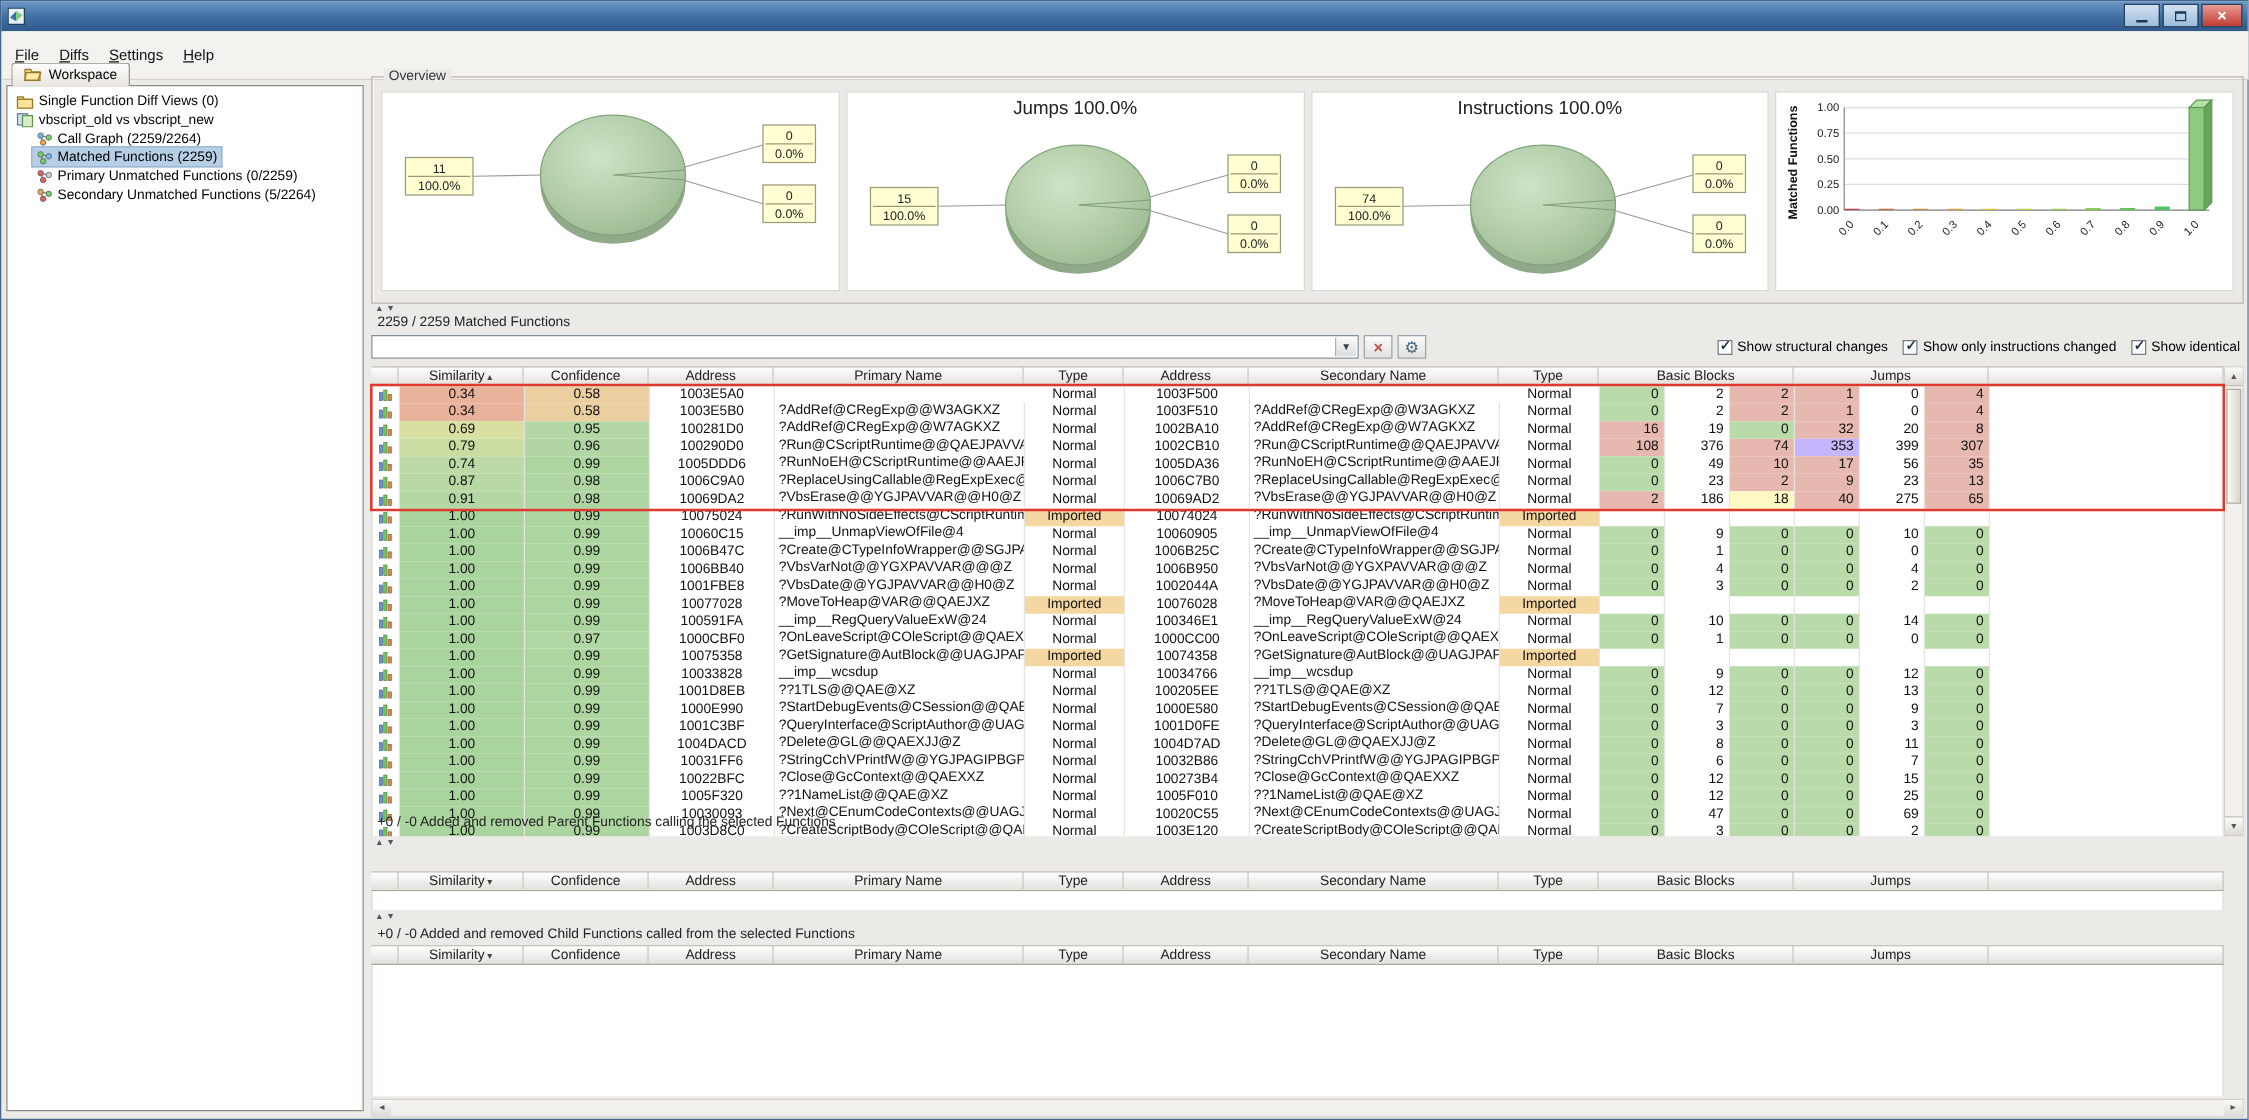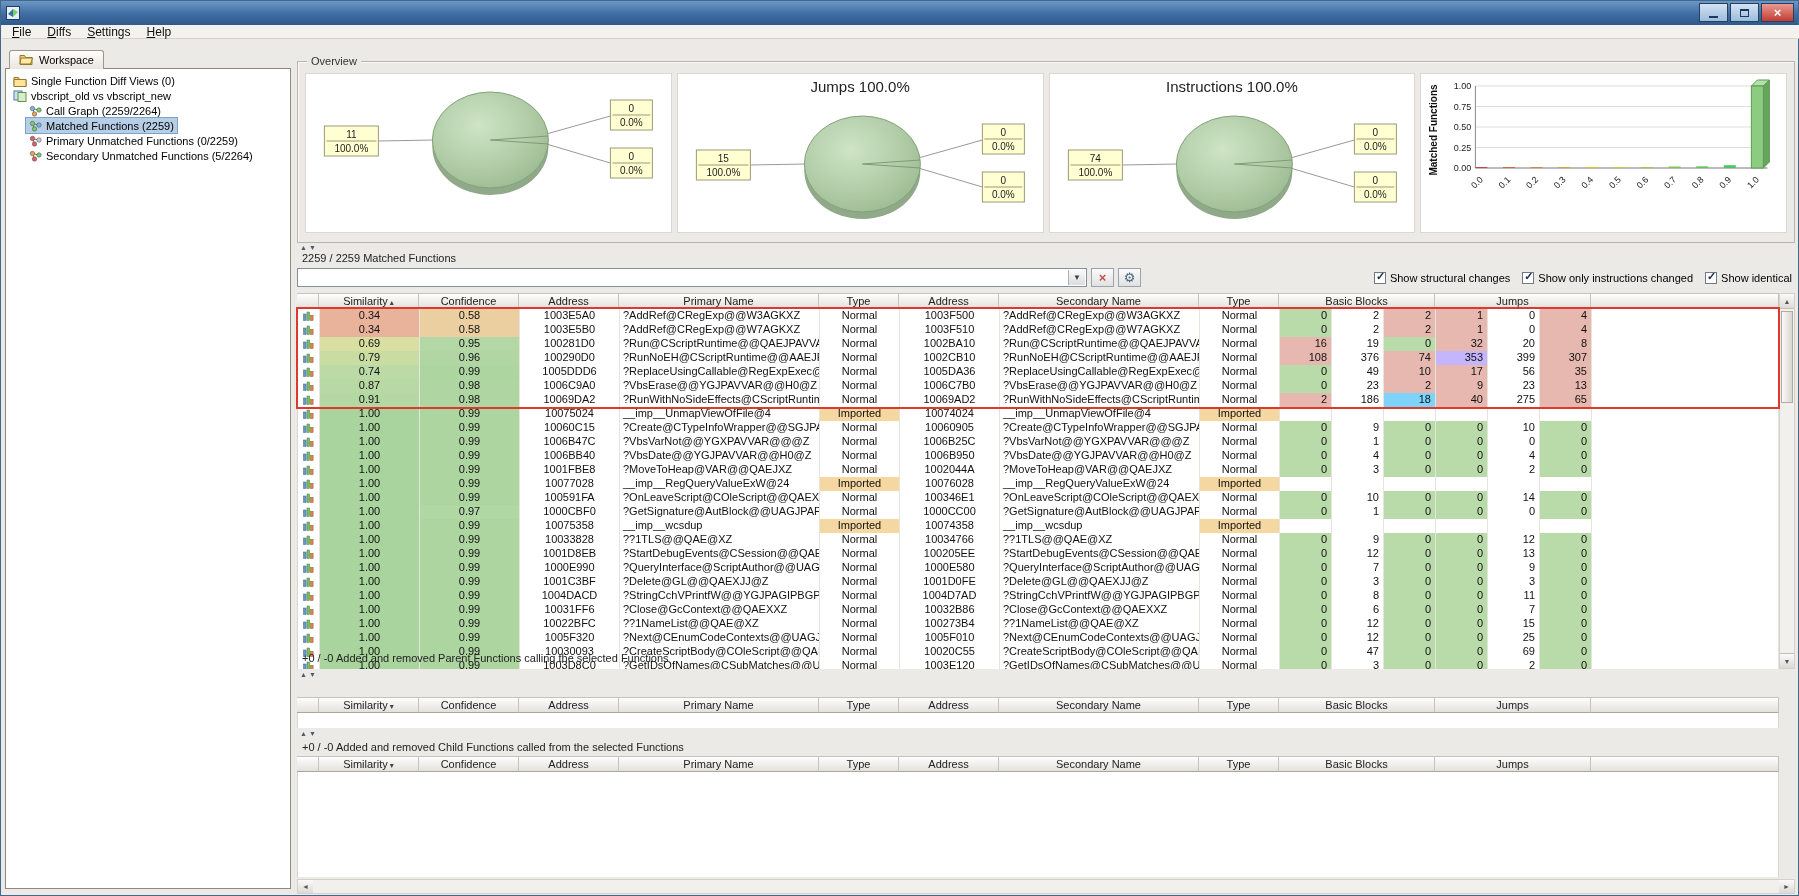--- a/index.html
+++ b/index.html
@@ -14,21 +14,21 @@
   .app-icon { margin-left:5px; display:flex; }
   .title-text { margin-left:6px; white-space:nowrap; text-shadow:0 1px 1px rgba(0,0,0,.35); }
   .win-btns { position:absolute; right:4px; top:2px; display:flex; gap:2px; }
   .wbtn { width:29px; height:19px; border:1px solid #24425f; display:flex; align-items:center; justify-content:center; }
   .wbtn.minb,.wbtn.maxb { background:linear-gradient(#d4e2f2,#9cbcdc); }
   .glyph-min { width:9px; height:2px; background:#1a3a5a; margin-top:9px; }
   .glyph-max { width:9px; height:8px; border:1px solid #1a3a5a; border-top-width:2px; }
   .wbtn.closeb { background:linear-gradient(#ea9a92,#c23c32); color:#fff; font-weight:bold; font-size:13px; width:33px; }
 
   
-  .menubar { position:absolute; left:1px; top:24px; width:1797px; height:14px; background:#f4f2ee;
+  .menubar { position:absolute; left:1px; top:24px; width:1797px; height:39px; background:#f4f2ee;
     border-bottom:1px solid #d6d2ca; display:flex; align-items:center; padding-left:2px; }
   .menu-item { padding:3px 8px; font-size:12px; color:#111; }
 
   
   .ws-tab { position:absolute; left:8px; top:49px; height:19px; display:flex; align-items:center; gap:5px;
     padding:0 9px; background:linear-gradient(#fefdfb,#e9e6df); border:1px solid #9a978f; border-bottom:none;
     border-radius:3px 3px 0 0; font-size:11px; z-index:2; }
   .treebox { position:absolute; left:4px; top:67px; width:286px; height:821px; background:#fff; border:1px solid #8d8a82; overflow:hidden; }
   .tree-item { display:flex; height:15px; font-size:11px; white-space:nowrap; }
   .tree-item:first-child { margin-top:4px; }
@@ -63,21 +63,21 @@
 
   
   .tbl-head { position:absolute; left:296px; width:1482px; height:16px; display:flex; }
   .th { height:16px; line-height:14px; font-size:11px; text-align:center; color:#222;
     background:linear-gradient(#fefefe,#e3e1dc); border-top:1px solid #c6c3bc; border-right:1px solid #c6c3bc;
     border-bottom:1px solid #a9a69e; overflow:hidden; white-space:nowrap; }
   .sort { font-size:8px; margin-left:2px; color:#444; }
   .tbl-body { position:absolute; left:296px; top:308px; width:1482px; height:360px; background:#fff; overflow:hidden; border-left:1px solid #d8d6d0; }
   .tr { display:flex; height:14px; }
   .td { height:14px; line-height:13px; font-size:11px; color:#111; border-right:1px solid #e6e4df; overflow:hidden; white-space:nowrap; }
-  .al { text-align:left; padding-left:3px; }
+  .al { text-align:left; padding-left:3px;margin-top:13px; }
   .ac { text-align:center; }
   .ar { text-align:right; padding-right:4px; }
   .icon-td { display:flex; align-items:center; justify-content:center; }
   .tbl-empty { position:absolute; left:296px; width:1482px; background:#fff; border-left:1px solid #d8d6d0; border-right:1px solid #d8d6d0; }
 
   .red-annot { position:absolute; left:295px; top:306px; width:1484px; height:102px; border:2px solid #df382c; z-index:6; pointer-events:none; }
 
   
   .vscroll { position:absolute; left:1778px; top:292px; width:16px; height:376px; background:#f1f0ed; border:1px solid #d4d1cb; }
   .sb-btn { height:15px; background:linear-gradient(#fafafa,#dcdad5); border-bottom:1px solid #c2bfb8; text-align:center;
@@ -545,21 +545,21 @@
         <div class="td ac" style="flex: 0 0 100px; width: 100px; background: rgb(180, 216, 163);">0.91</div>
         <div class="td ac" style="flex: 0 0 100px; width: 100px; background: rgb(175, 214, 162);">0.98</div>
         <div class="td ac" style="flex: 0 0 100px; width: 100px;">10069DA2</div>
         <div class="td al" style="flex: 0 0 200px; width: 200px;">?RunWithNoSideEffects@CScriptRuntime...</div>
         <div class="td ac" style="flex: 0 0 80px; width: 80px;">Normal</div>
         <div class="td ac" style="flex: 0 0 100px; width: 100px;">10069AD2</div>
         <div class="td al" style="flex: 0 0 200px; width: 200px;">?RunWithNoSideEffects@CScriptRuntime...</div>
         <div class="td ac" style="flex: 0 0 80px; width: 80px;">Normal</div>
         <div class="td ar" style="flex: 0 0 52px; width: 52px; background: rgb(231, 184, 176);">2</div>
         <div class="td ar" style="flex: 0 0 52px; width: 52px;">186</div>
-        <div class="td ar" style="flex: 0 0 52px; width: 52px; background: #7dd3fc; padding-left: 12px;">18</div>
+        <div class="td ar" style="flex: 0 0 52px; width: 52px; background: #fef9c3; padding-left: 12px;">18</div>
         <div class="td ar" style="flex: 0 0 52px; width: 52px; background: rgb(231, 184, 176);">40</div>
         <div class="td ar" style="flex: 0 0 52px; width: 52px;">275</div>
         <div class="td ar" style="flex: 0 0 52px; width: 52px; background: rgb(231, 184, 176);">65</div>
         <div class="td ac" style="flex: 1 1 0%;"></div>
       </div>
       <div class="tr">
         <div class="td icon-td" style="flex: 0 0 22px; width: 22px;">
           <svg width="11" height="10" viewBox="0 0 11 10">
             <rect x="0.5" y="3" width="2.6" height="6.5" fill="#6a96c8" stroke="#44608a" stroke-width="0.5"></rect>
             <rect x="4" y="1" width="2.6" height="8.5" fill="#77c35f" stroke="#4a7a3a" stroke-width="0.5"></rect>

